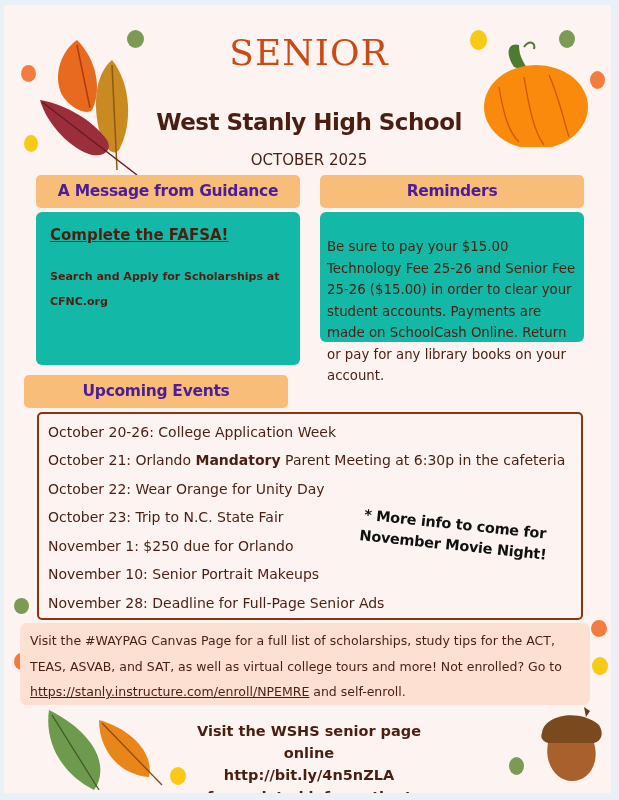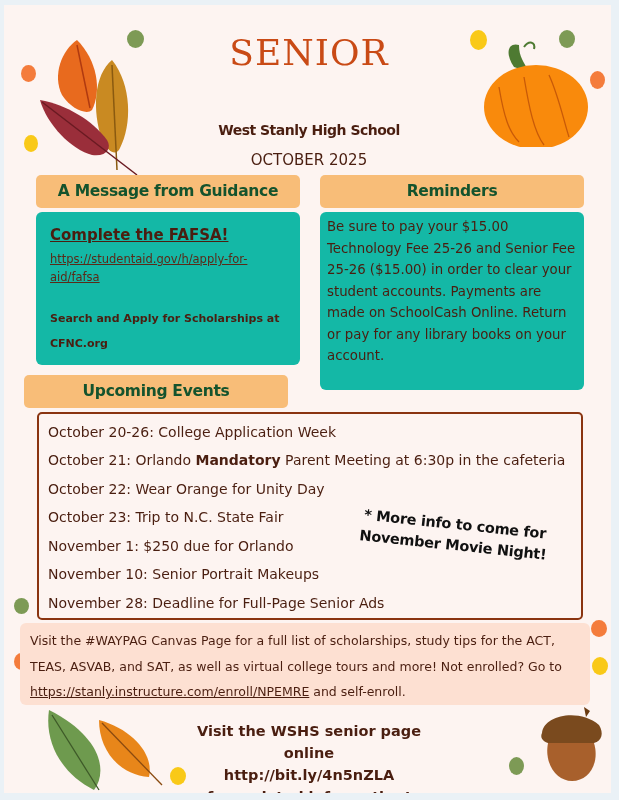--- a/index.html
+++ b/index.html
@@ -2,23 +2,23 @@
 <html><head>
 <meta charset="utf-8">
 <style>
   * { box-sizing: border-box; margin: 0; padding: 0; }
   html, body { width: 619px; height: 800px; background: #eaf1f6; overflow: hidden; }
   body { font-family: "DejaVu Sans", sans-serif; color: #4a1e10; position: relative; }
   .page { position: absolute; left: 4px; top: 5px; width: 607px; height: 788px; background: #fdf4f1; overflow: hidden; }
   .abs { position: absolute; }
   .dot { position: absolute; border-radius: 50%; }
   .title { position: absolute; left: 140px; width: 330px; text-align: center; font-family: "DejaVu Serif", serif; color: #c94a15; font-size: 36px; line-height: 40px; letter-spacing: 1px; }
-  .school { position: absolute; left: 140px; width: 330px; top: 117px; text-align: center; font-weight: bold; font-size: 14px; color: #4a1e10; letter-spacing: -0.5px; }
+  .school { position: absolute; left: 140px; width: 330px; top: 104px; text-align: center; font-weight: bold; font-size: 23px; color: #4a1e10; letter-spacing: -0.5px; }
   .month { position: absolute; left: 140px; width: 330px; top: 146px; text-align: center; font-size: 15px; color: #4a1e10; }
-  .hdr { position: absolute; background: #f8bd78; border-radius: 5px; font-weight: bold; font-size: 15.5px; text-align: center; color: #14532d; line-height: 32px; letter-spacing: -0.3px; }
+  .hdr { position: absolute; background: #f8bd78; border-radius: 5px; font-weight: bold; font-size: 15.5px; text-align: center; color: #4c1d95; line-height: 32px; letter-spacing: -0.3px; }
   .panel { position: absolute; background: #14b8a6; border-radius: 6px; }
   .guide-h { font-weight: bold; font-size: 15px; text-decoration: underline; color: #4a1e10; }
   .guide-link { font-size: 11.5px; text-decoration: underline; color: #5a2a18; line-height: 18px; margin-top: 6px; }
   .guide-cta { font-weight: bold; font-size: 11px; line-height: 25px; color: #4a1e10; margin-top: 20px; }
   .rem-text { font-size: 13.3px; line-height: 21.5px; color: #4a1e10; }
   .events { position: absolute; left: 33px; top: 407px; width: 546px; height: 208px; border: 2px solid #8a3410; border-radius: 5px; background: #fdf4f1; }
   .event { position: absolute; left: 9px; font-size: 14px; color: #4a1e10; white-space: nowrap; }
   .note { position: absolute; left: 300px; top: 100px; width: 230px; text-align: center; font-weight: bold; font-size: 14.5px; line-height: 21px; color: #111; transform: rotate(6deg); letter-spacing: -0.3px; }
   .canvas-box { position: absolute; left: 16px; top: 618px; width: 570px; height: 82px; background: #fde0d2; border-radius: 6px; padding: 5px 10px; font-size: 12.5px; line-height: 25.5px; color: #4a1e10; }
   .canvas-box a { color: #4a1e10; text-decoration: underline; }
@@ -51,26 +51,25 @@
   <div class="dot" style="left:555px;top:25px;width:16px;height:18px;background:#7d9a55"></div>
   <div class="dot" style="left:586px;top:66px;width:15px;height:18px;background:#f47c3c"></div>
 
   <div class="title" style="top:28px">SENIOR</div>
   <div class="school">West Stanly High School</div>
   <div class="month">OCTOBER 2025</div>
 
   <div class="hdr" style="left:32px;top:170px;width:264px;height:33px">A Message from Guidance</div>
   <div class="panel" style="left:32px;top:207px;width:264px;height:153px;padding:14px 14px">
     <div class="guide-h">Complete the FAFSA!</div>
-    <div class="guide-link">https://studentaid.gov/h/apply-for-aid/fafsa</div>
     <div class="guide-cta">Search and Apply for Scholarships at CFNC.org</div>
   </div>
 
   <div class="hdr" style="left:316px;top:170px;width:264px;height:33px">Reminders</div>
-  <div class="panel" style="left:316px;top:207px;width:264px;height:178px;padding:4px 7px">
+  <div class="panel" style="left:316px;top:207px;width:264px;height:130px;padding:24px 7px">
     <div class="rem-text">Be sure to pay your $15.00 Technology Fee 25-26 and Senior Fee 25-26 ($15.00) in order to clear your student accounts. Payments are made on SchoolCash Online. Return or pay for any library books on your account.</div>
   </div>
 
   <div class="hdr" style="left:20px;top:370px;width:264px;height:33px">Upcoming Events</div>
   <div class="events">
     <div class="event" style="top:10px">October 20-26: College Application Week</div>
     <div class="event" style="top:38px"><span>October 21: Orlando </span><b>Mandatory</b><span> Parent Meeting at 6:30p in the cafeteria</span></div>
     <div class="event" style="top:67px">October 22: Wear Orange for Unity Day</div>
     <div class="event" style="top:95px">October 23: Trip to N.C. State Fair</div>
     <div class="event" style="top:124px">November 1: $250 due for Orlando</div>

